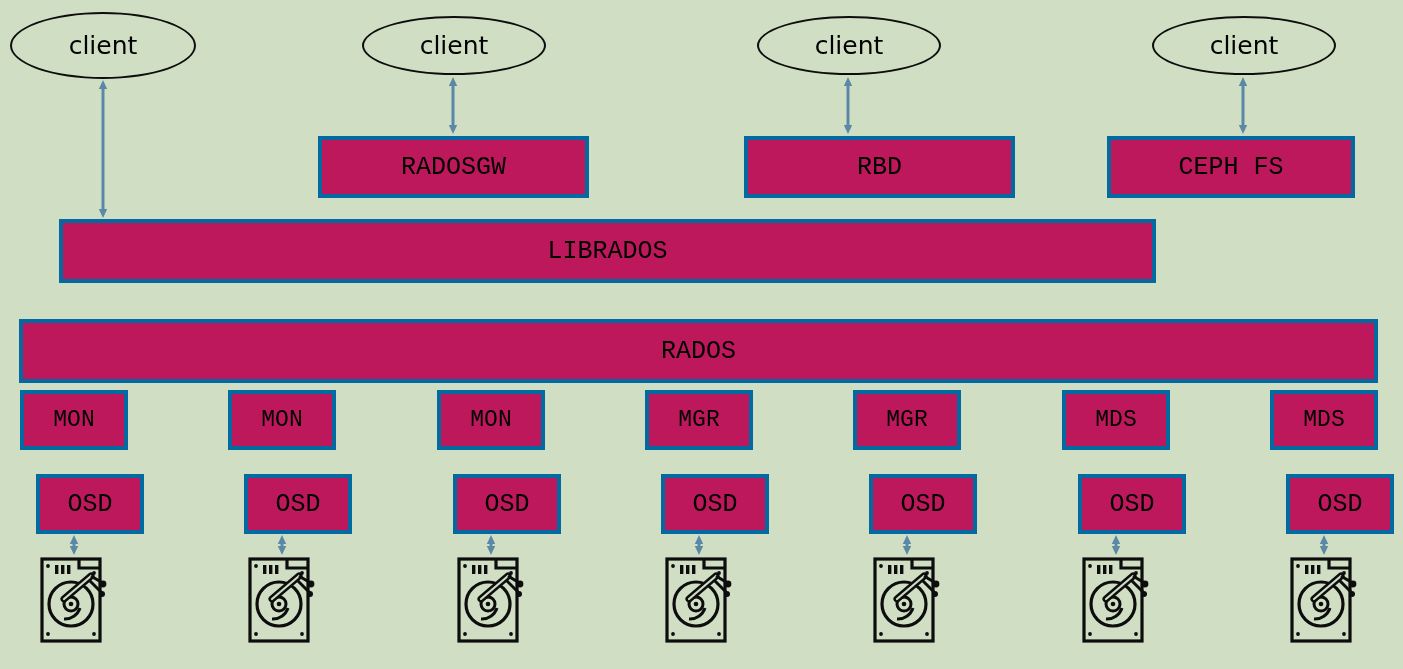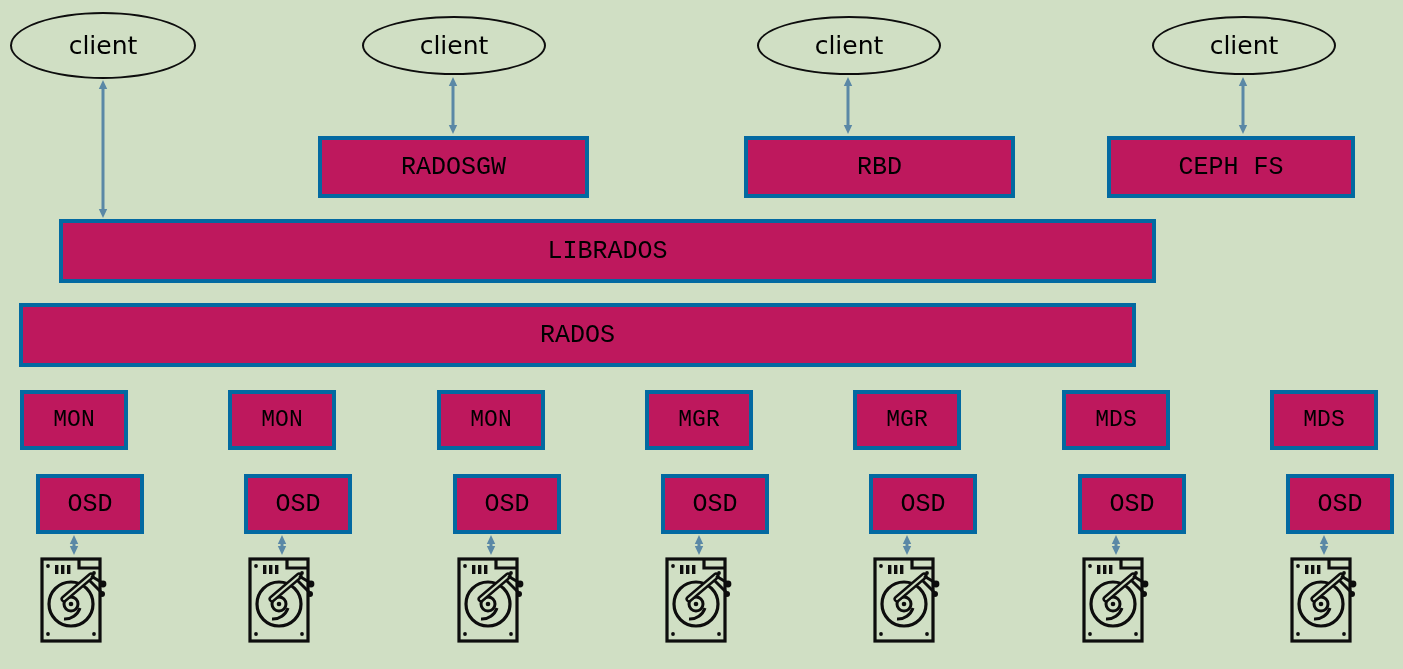--- a/index.html
+++ b/index.html
@@ -138,21 +138,21 @@
         <span>RBD</span>
       </div>
       <div class="node box lbl-gateway" style="left: 1107px; top: 136px; width: 248px; height: 62px;">
         <span>CEPH FS</span>
       </div>
     </div>
   <div id="bar-layer">
       <div class="node box lbl-bar" style="left: 19px; top: 219px; width: 1097px; height: 64px; margin-left: 40px;">
         <span>LIBRADOS</span>
       </div>
-      <div class="node box lbl-bar" style="left: 19px; top: 303px; width: 1117px; height: 64px;">
+      <div class="node box lbl-bar" style="left: 19px; top: 319px; width: 1359px; height: 64px;">
         <span>RADOS</span>
       </div>
     </div>
   <div id="daemon-layer">
       <div class="node box lbl-daemon" style="left: 20px; top: 390px; width: 108px; height: 60px;">
         <span>MON</span>
       </div>
       <div class="node box lbl-daemon" style="left: 228px; top: 390px; width: 108px; height: 60px;">
         <span>MON</span>
       </div>

